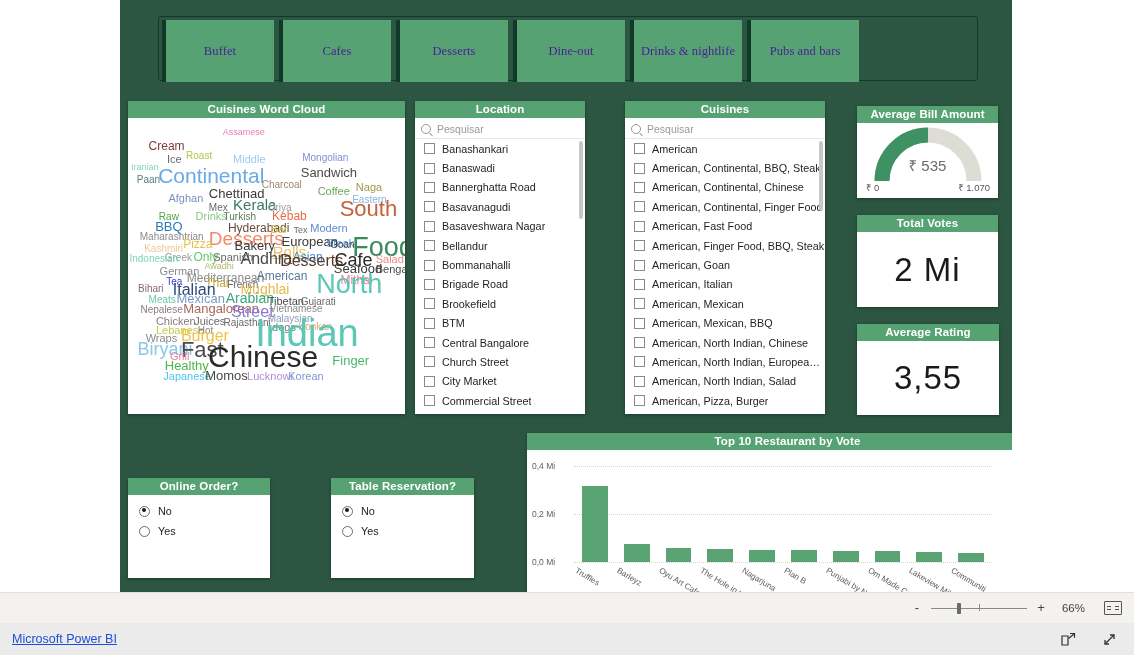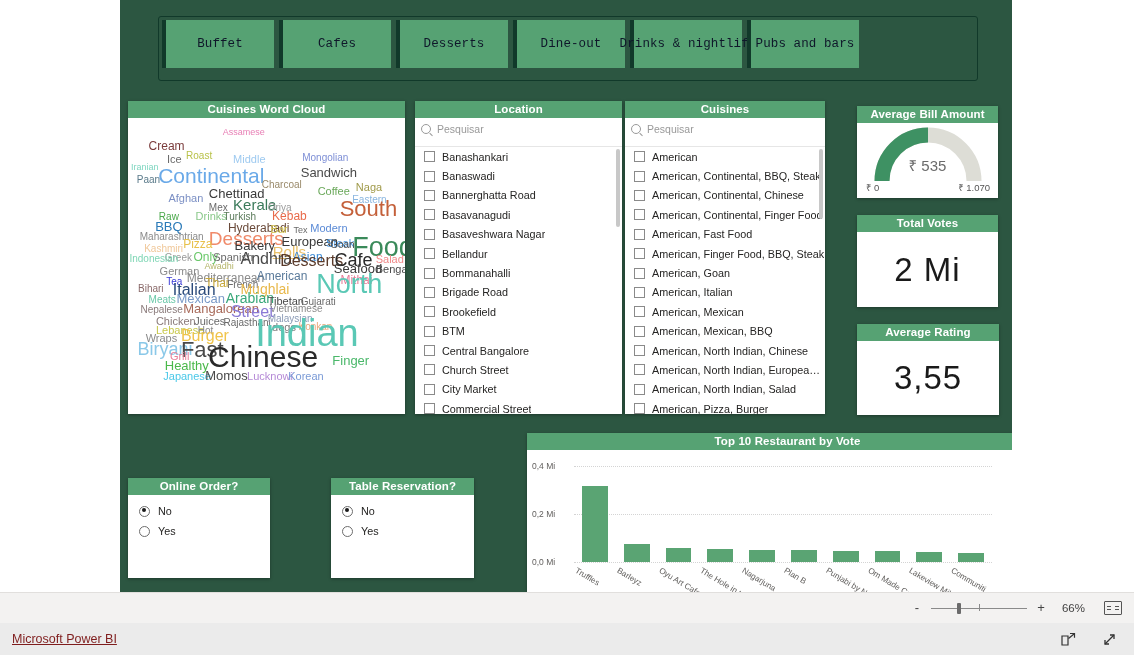--- a/index.html
+++ b/index.html
@@ -20,29 +20,29 @@
 
   
   .navframe{
     position:absolute;left:38px;top:16px;width:818px;height:63px;
     border:1px solid #11392a;border-radius:3px;
     background:#2c5641;
     display:flex;align-items:center;
   }
   .navstrip{display:flex;height:57px;margin-left:3px;}
   .navbtn{
-    background:#56a273;color:#0f172a;
+    background:#56a273;color:#4c1d95;
     border:none;outline:none;
-    height:48px;
+    height:62px;
     display:flex;align-items:center;justify-content:center;
     font-size:12.5px;font-weight:400;
     margin-right:5px;
     border-left:4px solid #11392a;
     cursor:pointer;
-    font-family:Liberation Mono, monospace;
+    font-family:Liberation Serif, serif;
     letter-spacing:.1px;
     white-space:nowrap;
   }
   .navbtn:last-child{margin-right:0;}
 
   
   .card{position:absolute;background:#ffffff;box-shadow:0 1px 3px rgba(0,0,0,.35);}
   .card-hd{
     background:#56a273;color:#ffffff;
     font-size:11.5px;font-weight:bold;
@@ -56,38 +56,38 @@
   #wordcloud{left:8px;top:101px;width:277px;height:313px;}
   #wordcloud .card-body{height:296px;}
   .wc{position:absolute;left:0;top:0;width:277px;height:296px;}
   .wc span{position:absolute;white-space:nowrap;line-height:1;
            font-family:"Liberation Sans", sans-serif;}
 
   
   .slicer .card-body{padding:0;}
   .search{
     display:flex;align-items:center;gap:6px;
-    height:18px;padding:2px 4px 8px 5px;
+    height:18px;padding:2px 4px 0 5px;
     border-bottom:1px solid #e6e6e6;
     color:#999;font-size:10.5px;
   }
   .search .mag{
     width:8px;height:8px;border:1.2px solid #9a9a9a;border-radius:50%;
     position:relative;flex:none;margin-left:1px;
   }
   .search .mag:after{content:"";position:absolute;right:-3px;bottom:-2px;
     width:4px;height:1.2px;background:#9a9a9a;transform:rotate(45deg);}
   .items{position:relative;overflow:hidden;}
   .item{display:flex;align-items:center;gap:7px;height:19.4px;padding-left:9px;}
   .cb{width:9px;height:9px;border:1px solid #8a8a8a;background:#fff;flex:none;}
   .item-lbl{font-size:10.8px;color:#252423;white-space:nowrap;overflow:hidden;
             text-overflow:ellipsis;}
   .sbar{position:absolute;right:2px;top:2px;width:4px;background:#c8c8c8;border-radius:2px;}
 
-  #locslicer{left:295px;top:101px;width:207px;height:313px;}
+  #locslicer{left:295px;top:101px;width:170px;height:313px;}
   #locslicer .card-body{height:296px;}
   #cuiSlicer{left:505px;top:101px;width:200px;height:313px;}
   #cuiSlicer .card-body{height:296px;}
 
   
   #gauge{left:737px;top:106px;width:141px;height:92px;}
   #gauge .card-body{height:75px;}
   #votes{left:737px;top:215px;width:141px;height:92px;}
   #votes .card-body{height:75px;display:flex;align-items:center;justify-content:center;}
   #rating{left:737px;top:324px;width:142px;height:91px;}
@@ -147,21 +147,21 @@
   .fitbtn:before,.fitbtn:after{content:"";position:absolute;background:#555;}
   .fitbtn:before{left:2px;top:3.5px;width:4px;height:1px;box-shadow:0 3px 0 #555;}
   .fitbtn:after{right:2px;top:3.5px;width:4px;height:1px;box-shadow:0 3px 0 #555;}
 
   
   .footer{
     position:absolute;left:0;top:623px;width:1134px;height:32px;
     background:#ebebeb;display:flex;align-items:center;
   }
   .pbi-link{
-    margin-left:12px;color:#7f1d1d;font-size:12.5px;
+    margin-left:12px;color:#1d4ed8;font-size:12.5px;
     text-decoration:underline;cursor:pointer;
   }
   .footer-icons{margin-left:auto;display:flex;align-items:center;gap:24px;margin-right:16px;}
   .ficon{width:17px;height:17px;cursor:pointer;color:#333;}
 </style>
 </head>
 <body>
 
 <div class="viewer">
 

